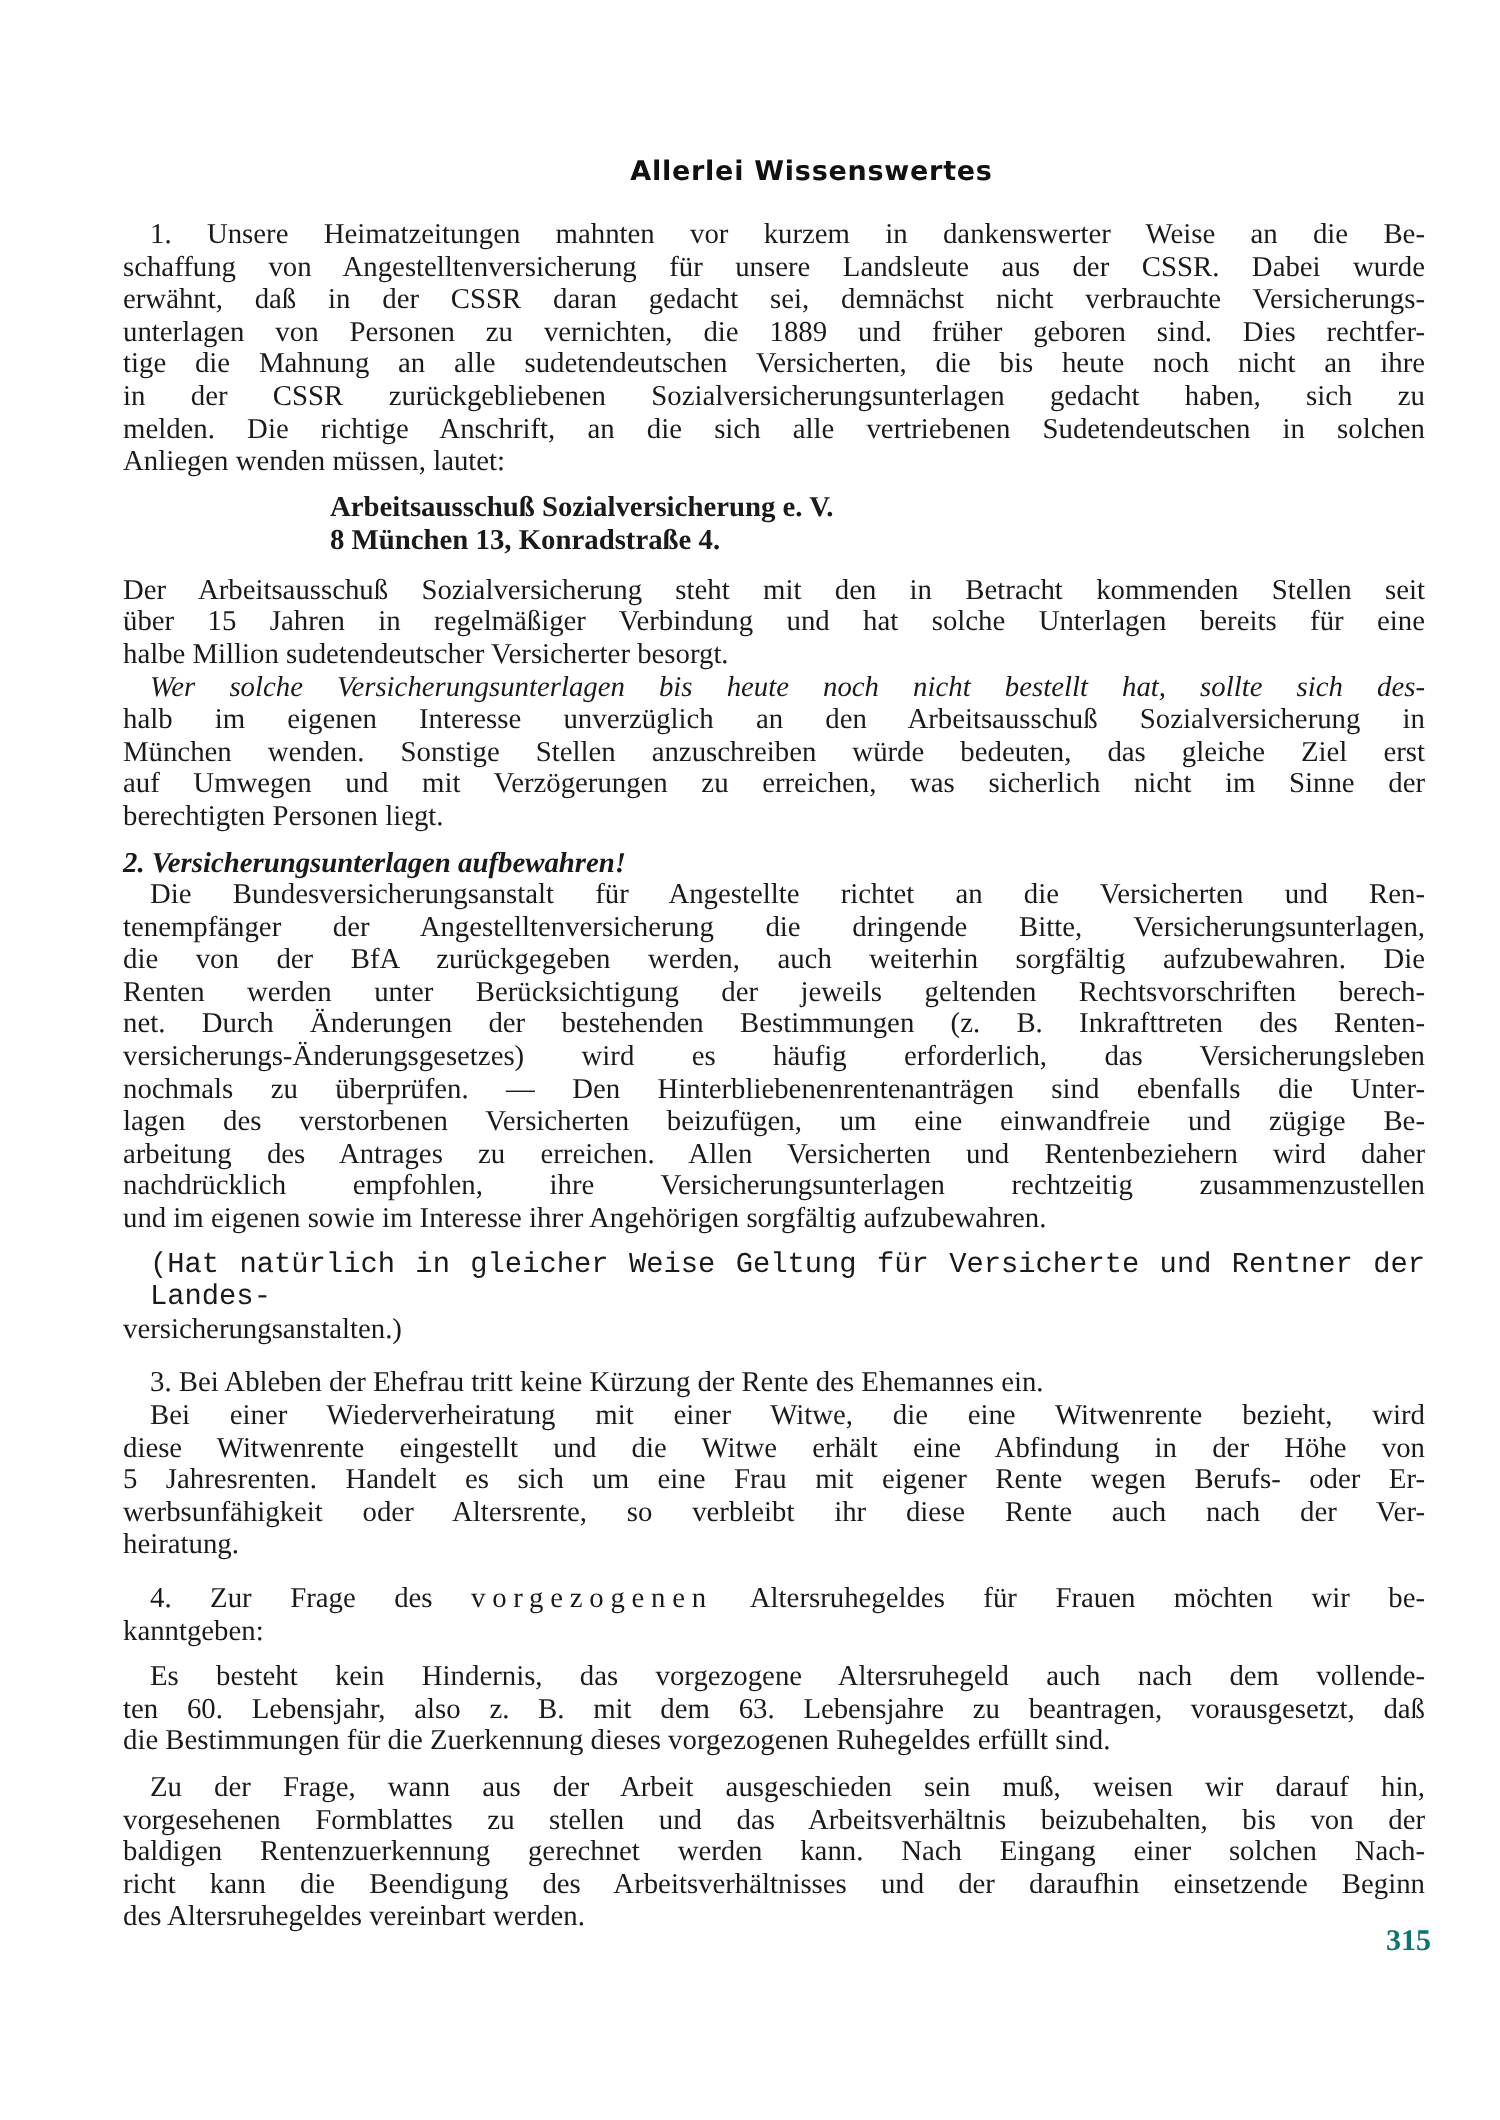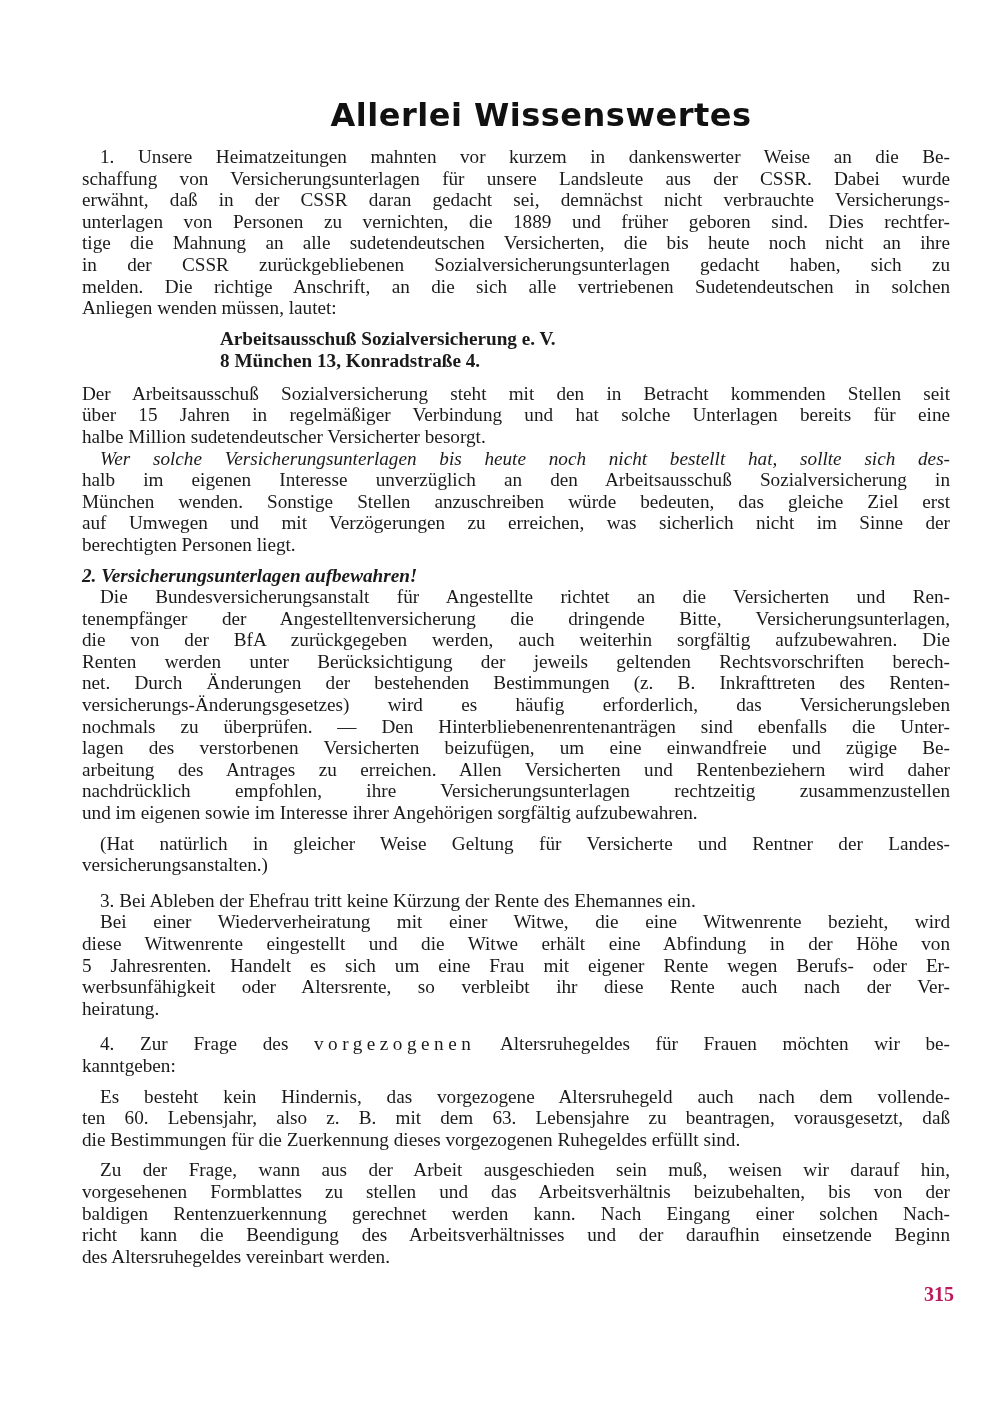--- a/index.html
+++ b/index.html
@@ -5,50 +5,50 @@
   html, body { margin: 0; padding: 0; background: #ffffff; }
   body { width: 1000px; height: 1413px; position: relative; overflow: hidden; }
   .page {
     position: absolute; left: 82px; top: 100px; width: 868px;
     font-family: "Liberation Serif", "DejaVu Serif", serif;
     color: #1a1a1a; font-size: 19.2px; line-height: 21.6px;
     text-align: justify;
   }
   h1 {
     font-family: "DejaVu Sans", "Liberation Sans", sans-serif;
-    font-weight: bold; font-size: 32px; letter-spacing: 0.5px;
+    font-weight: bold; font-size: 18px; letter-spacing: 0.5px;
     text-align: center; margin: 0 0 16px 0; line-height: 30px; color: #111;
     padding-left: 50px;
   }
   p { margin: 0; }
   .gap { margin-top: 9px; }
   .address {
     font-weight: bold; margin: 9px 0 11px 138px; text-align: left;
     line-height: 22px;
   }
   .heading { font-weight: bold; text-align: left; margin-top: 9px; font-style: italic; }
   .spaced { letter-spacing: 4.5px; }
   .pagenum {
     position: absolute; left: 924px; top: 1283px;
     font-family: "Liberation Serif", "DejaVu Serif", serif;
-    font-weight: bold; font-size: 20px; color: #be185d;
+    font-weight: bold; font-size: 20px; color: #0f766e;
   }
   .line { display: block; text-align: justify; text-align-last: justify; }
   .line.last { text-align-last: left; }
 </style>
 </head>
 <body>
 
 <div class="page">
   <h1>Allerlei Wissenswertes</h1>
 
   <div>
     <p>
         <span class="line" style="padding-left: 18px;">1. Unsere Heimatzeitungen mahnten vor kurzem in dankenswerter Weise an die Be-</span>
-        <span class="line">schaffung von Versicherungsunterlagen für unsere Landsleute aus der CSSR. Dabei wurde</span>
+        <span class="line">schaffung von Angestelltenversicherung für unsere Landsleute aus der CSSR. Dabei wurde</span>
         <span class="line">erwähnt, daß in der CSSR daran gedacht sei, demnächst nicht verbrauchte Versicherungs-</span>
         <span class="line">unterlagen von Personen zu vernichten, die 1889 und früher geboren sind. Dies rechtfer-</span>
         <span class="line">tige die Mahnung an alle sudetendeutschen Versicherten, die bis heute noch nicht an ihre</span>
         <span class="line">in der CSSR zurückgebliebenen Sozialversicherungsunterlagen gedacht haben, sich zu</span>
         <span class="line">melden. Die richtige Anschrift, an die sich alle vertriebenen Sudetendeutschen in solchen</span>
         <span class="line last">Anliegen wenden müssen, lautet:</span>
       </p>
     <div class="address">
       <div>Arbeitsausschuß Sozialversicherung e. V.</div>
       <div>8 München 13, Konradstraße 4.</div>
@@ -79,21 +79,21 @@
         <span class="line">Renten werden unter Berücksichtigung der jeweils geltenden Rechtsvorschriften berech-</span>
         <span class="line">net. Durch Änderungen der bestehenden Bestimmungen (z. B. Inkrafttreten des Renten-</span>
         <span class="line">versicherungs-Änderungsgesetzes) wird es häufig erforderlich, das Versicherungsleben</span>
         <span class="line">nochmals zu überprüfen. — Den Hinterbliebenenrentenanträgen sind ebenfalls die Unter-</span>
         <span class="line">lagen des verstorbenen Versicherten beizufügen, um eine einwandfreie und zügige Be-</span>
         <span class="line">arbeitung des Antrages zu erreichen. Allen Versicherten und Rentenbeziehern wird daher</span>
         <span class="line">nachdrücklich empfohlen, ihre Versicherungsunterlagen rechtzeitig zusammenzustellen</span>
         <span class="line last">und im eigenen sowie im Interesse ihrer Angehörigen sorgfältig aufzubewahren.</span>
       </p>
     <p class="gap">
-        <span class="line" style="padding-left: 18px;">(Hat natürlich in gleicher Weise Geltung für Versicherte und Rentner der Landes-</span>
+        <span class="line" style="padding-left: 18px; font-family: Liberation Mono, monospace;">(Hat natürlich in gleicher Weise Geltung für Versicherte und Rentner der Landes-</span>
         <span class="line last">versicherungsanstalten.)</span>
       </p>
   </div>
 
   <div class="gap" style="margin-top:14px">
     <p style="text-indent:18px">
       <span>3. Bei Ableben der Ehefrau tritt keine Kürzung der Rente des Ehemannes ein.</span>
     </p>
     <p>
         <span class="line" style="padding-left: 18px;">Bei einer Wiederverheiratung mit einer Witwe, die eine Witwenrente bezieht, wird</span>

